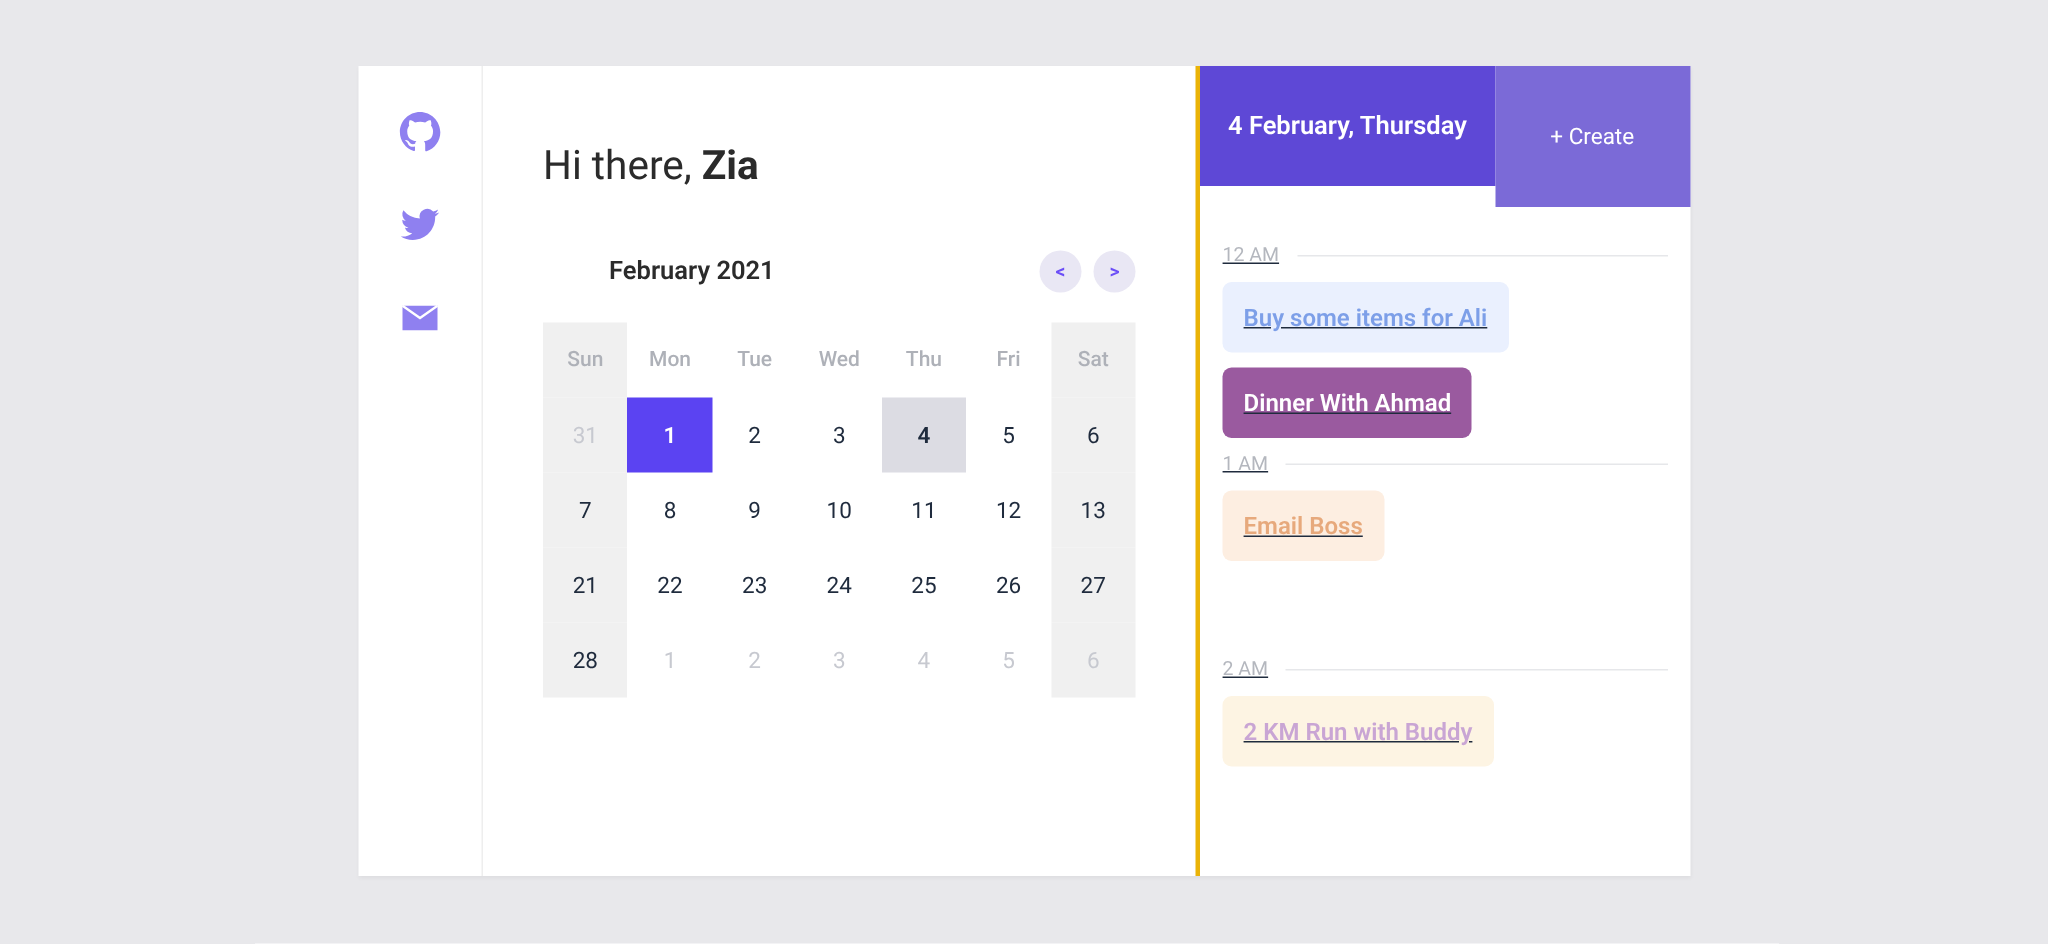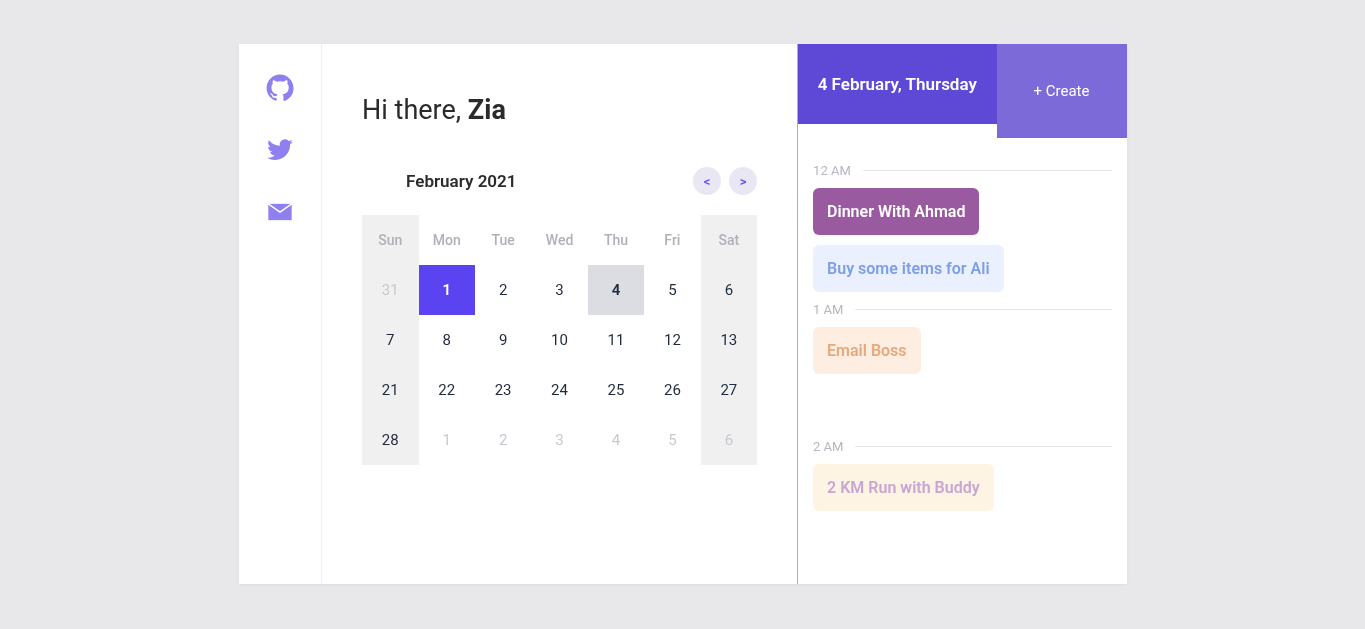--- a/index.html
+++ b/index.html
@@ -17,25 +17,25 @@
 .navbtn{width:28px;height:28px;border-radius:50%;background:#e9e7f4;color:#6b4ef7;display:flex;align-items:center;justify-content:center;font-size:13px;font-weight:600;cursor:pointer;user-select:none;}
 .grid{border-collapse:collapse;width:395px;}
 .grid th,.grid td{width:56px;height:50px;text-align:center;font-size:15px;}
 .grid th{color:#aeb1b8;font-weight:500;font-size:14px;}
 .grid td{cursor:pointer;}
 td.muted{color:#c7c9d0;}
 td.weekend{background:#f0f0f0;}
 th.weekend{background:#f0f0f0;}
 td.today{background:#5b43f2;color:#fff;font-weight:600;}
 td.selected{background:#dcdce3;font-weight:600;}
-.events-pane{width:355px;display:flex;flex-direction:column;border-left:1px solid #eab308;}
+.events-pane{width:355px;display:flex;flex-direction:column;border-left:3px solid #eab308;}
 .events-header{display:flex;}
 .date-chip{flex:1;background:#5e48d6;color:#fff;font-size:17px;font-weight:600;display:flex;align-items:center;justify-content:center;height:80px;}
 .create-chip{width:130px;background:#7b6ad7;color:#fff;font-size:15px;display:flex;align-items:center;justify-content:center;height:94px;cursor:pointer;}
-.events-body{flex:1;overflow:auto;padding:15px 15px 12px 15px;}
+.events-body{flex:1;overflow:auto;padding:15px 15px 12px 15px;text-decoration:underline;}
 .events-body::-webkit-scrollbar{width:8px;}
 .events-body::-webkit-scrollbar-thumb{background:#d3d5db;border-radius:4px;}
 .hourlabel{display:flex;align-items:center;color:#b4b7be;font-size:13px;margin:10px 0 10px 0;}
 .hourlabel .line{flex:1;height:1px;background:#e6e7ea;margin-left:12px;}
 .event{border-radius:6px;padding:14px 14px;font-size:16px;font-weight:600;margin-bottom:10px;width:fit-content;max-width:100%;}
 .ev-purple{background:#9a5a9f;color:#fff;}
 .ev-blue{background:#eaf0fe;color:#7d9fe8;}
 .ev-peach{background:#fdeee1;color:#e7a97c;}
 .ev-cream{background:#fdf4e3;color:#c9a5d4;}
 </style>
@@ -130,22 +130,22 @@
   <div class="events-pane">
     <div class="events-header">
       <div class="date-chip">4 February, Thursday</div>
       <div class="create-chip">+ Create</div>
     </div>
     <div class="events-body" id="events-body">
         <div class="hourlabel">
           <span>12 AM</span>
           <div class="line"></div>
         </div>
+        <div class="event ev-blue">Buy some items for Ali</div>
         <div class="event ev-purple">Dinner With Ahmad</div>
-        <div class="event ev-blue">Buy some items for Ali</div>
         <div class="hourlabel">
           <span>1 AM</span>
           <div class="line"></div>
         </div>
         <div class="event ev-peach">Email Boss</div>
         <div style="height: 45px;"></div>
         <div class="hourlabel">
           <span>2 AM</span>
           <div class="line"></div>
         </div>

